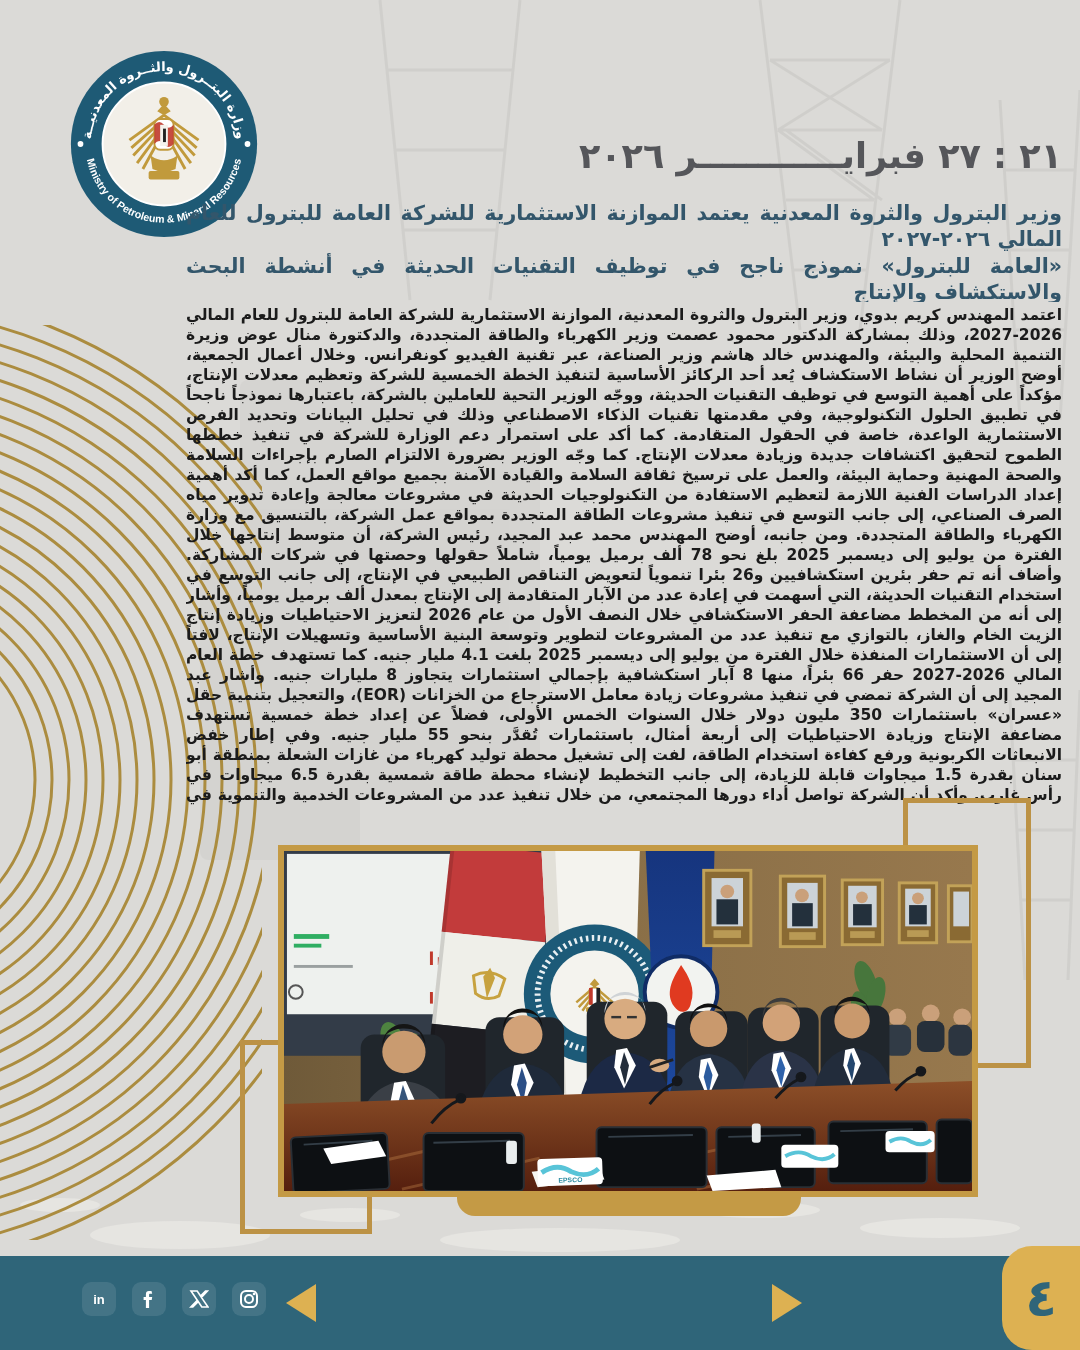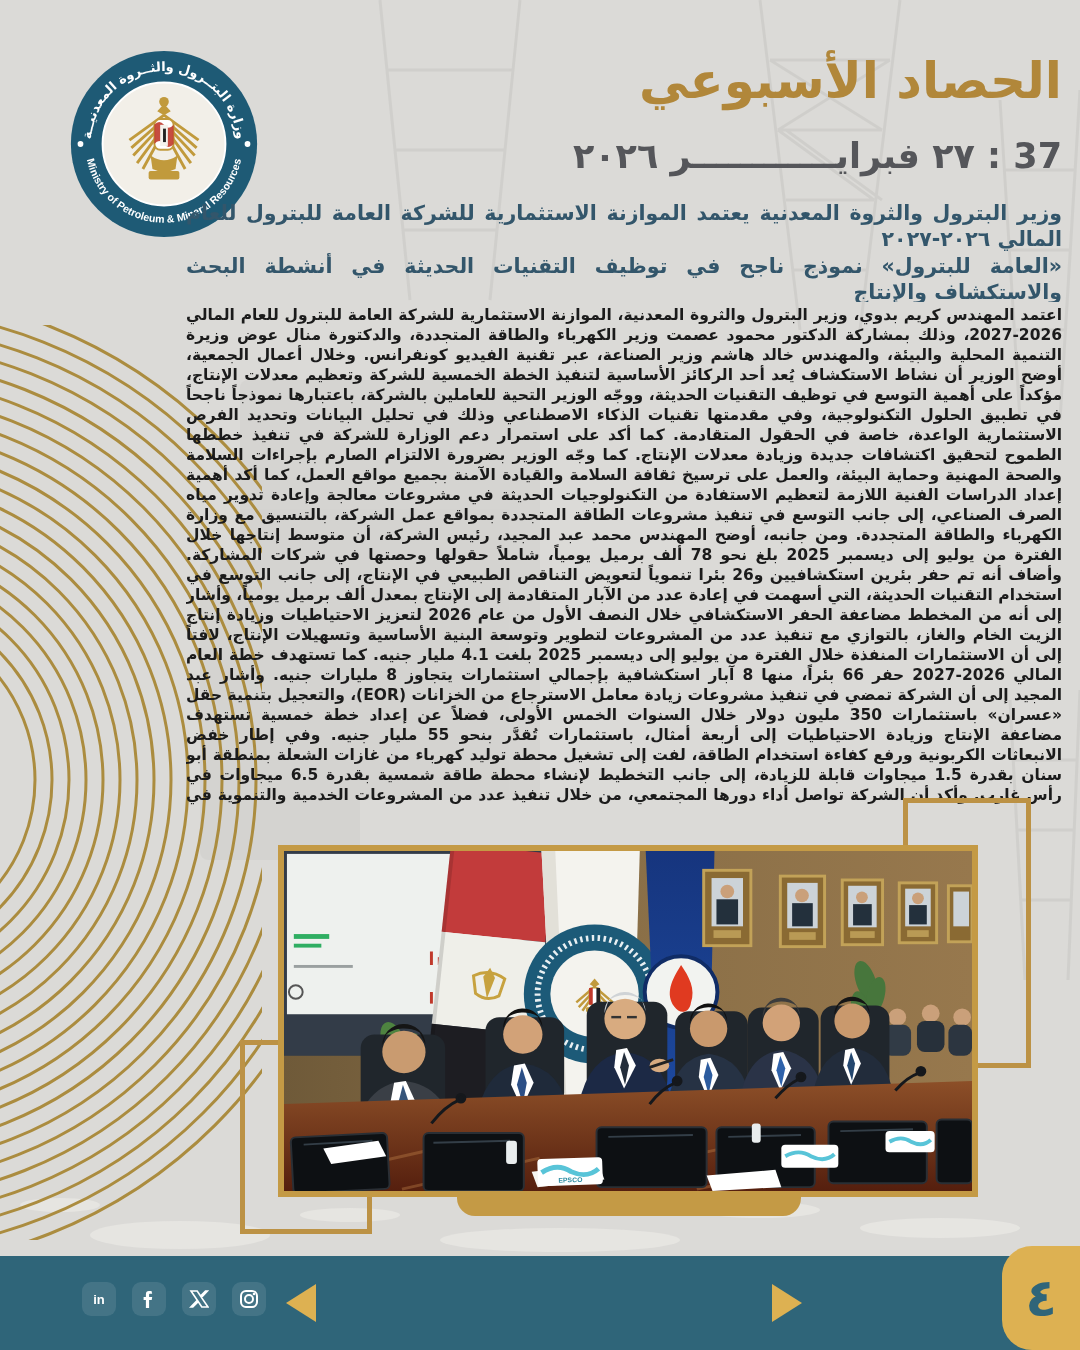--- a/index.html
+++ b/index.html
@@ -152,22 +152,21 @@
         <rect x="90" y="74" width="20" height="32" rx="6" fill="#ffffff" stroke="#c19a3c" stroke-width="2"></rect>
         <path d="M90 80 q5 -6 10 0 q5 6 10 0 l0 20 q-5 6 -10 0 q-5 -6 -10 0 z" fill="#c0392b" opacity="0.9"></path>
         <rect x="96" y="80" width="8" height="22" fill="#f4f2ec"></rect>
         <rect x="99" y="84" width="3" height="14" fill="#222222"></rect>
         <path d="M86 112 q14 10 28 0 l-2 14 q-12 6 -24 0 z" fill="#c19a3c"></path>
         <rect x="84" y="128" width="32" height="9" rx="2" fill="#c19a3c"></rect>
       </g>
     </svg>
   </div>
 
-  <div class="title">الحصاد الأسبوعي</div>
-  <div class="date">37 : ٢٧ فبرايــــــــــــر ٢٠٢٦</div>
+  <div class="date">٢١ : ٢٧ فبرايــــــــــــر ٢٠٢٦</div>
 
   <div class="headline">
     <p>وزير البترول والثروة المعدنية يعتمد الموازنة الاستثمارية للشركة العامة للبترول للعام المالي ٢٠٢٦-٢٠٢٧</p>
     <p>«العامة للبترول» نموذج ناجح في توظيف التقنيات الحديثة في أنشطة البحث والاستكشاف والإنتاج</p>
   </div>
 
   <div class="body-text">اعتمد المهندس كريم بدوي، وزير البترول والثروة المعدنية، الموازنة الاستثمارية للشركة العامة للبترول للعام المالي 2026-2027، وذلك بمشاركة الدكتور محمود عصمت وزير الكهرباء والطاقة المتجددة، والدكتورة منال عوض وزيرة التنمية المحلية والبيئة، والمهندس خالد هاشم وزير الصناعة، عبر تقنية الفيديو كونفرانس. وخلال أعمال الجمعية، أوضح الوزير أن نشاط الاستكشاف يُعد أحد الركائز الأساسية لتنفيذ الخطة الخمسية للشركة وتعظيم معدلات الإنتاج، مؤكداً على أهمية التوسع في توظيف التقنيات الحديثة، ووجّه الوزير التحية للعاملين بالشركة، باعتبارها نموذجاً ناجحاً في تطبيق الحلول التكنولوجية، وفي مقدمتها تقنيات الذكاء الاصطناعي وذلك في تحليل البيانات وتحديد الفرص الاستثمارية الواعدة، خاصة في الحقول المتقادمة. كما أكد على استمرار دعم الوزارة للشركة في تنفيذ خططها الطموح لتحقيق اكتشافات جديدة وزيادة معدلات الإنتاج. كما وجّه الوزير بضرورة الالتزام الصارم بإجراءات السلامة والصحة المهنية وحماية البيئة، والعمل على ترسيخ ثقافة السلامة والقيادة الآمنة بجميع مواقع العمل، كما أكد أهمية إعداد الدراسات الفنية اللازمة لتعظيم الاستفادة من التكنولوجيات الحديثة في مشروعات معالجة وإعادة تدوير مياه الصرف الصناعي، إلى جانب التوسع في تنفيذ مشروعات الطاقة المتجددة بمواقع عمل الشركة، بالتنسيق مع وزارة الكهرباء والطاقة المتجددة. ومن جانبه، أوضح المهندس محمد عبد المجيد، رئيس الشركة، أن متوسط إنتاجها خلال الفترة من يوليو إلى ديسمبر 2025 بلغ نحو 78 ألف برميل يومياً، شاملاً حقولها وحصتها في شركات المشاركة. وأضاف أنه تم حفر بئرين استكشافيين و26 بئرا تنموياً لتعويض التناقص الطبيعي في الإنتاج، إلى جانب التوسع في استخدام التقنيات الحديثة، التي أسهمت في إعادة عدد من الآبار المتقادمة إلى الإنتاج بمعدل ألف برميل يومياً، وأشار إلى أنه من المخطط مضاعفة الحفر الاستكشافي خلال النصف الأول من عام 2026 لتعزيز الاحتياطيات وزيادة إنتاج الزيت الخام والغاز، بالتوازي مع تنفيذ عدد من المشروعات لتطوير وتوسعة البنية الأساسية وتسهيلات الإنتاج، لافتاً إلى أن الاستثمارات المنفذة خلال الفترة من يوليو إلى ديسمبر 2025 بلغت 4.1 مليار جنيه. كما تستهدف خطة العام المالي 2026-2027 حفر 66 بئراً، منها 8 آبار استكشافية بإجمالي استثمارات يتجاوز 8 مليارات جنيه. وأشار عبد المجيد إلى أن الشركة تمضي في تنفيذ مشروعات زيادة معامل الاسترجاع من الخزانات (EOR)، والتعجيل بتنمية حقل «عسران» باستثمارات 350 مليون دولار خلال السنوات الخمس الأولى، فضلاً عن إعداد خطة خمسية تستهدف مضاعفة الإنتاج وزيادة الاحتياطيات إلى أربعة أمثال، باستثمارات تُقدَّر بنحو 55 مليار جنيه. وفي إطار خفض الانبعاثات الكربونية ورفع كفاءة استخدام الطاقة، لفت إلى تشغيل محطة توليد كهرباء من غازات الشعلة بمنطقة أبو سنان بقدرة 1.5 ميجاوات قابلة للزيادة، إلى جانب التخطيط لإنشاء محطة طاقة شمسية بقدرة 6.5 ميجاوات في رأس غارب. وأكد أن الشركة تواصل أداء دورها المجتمعي، من خلال تنفيذ عدد من المشروعات الخدمية والتنموية في مناطق غارب والغردقة وسيناء، بمجالات الصحة والتعليم وغيرها .</div>
 
   <div class="deco-rect deco-tr"></div>
   <div class="deco-rect deco-bl"></div>

